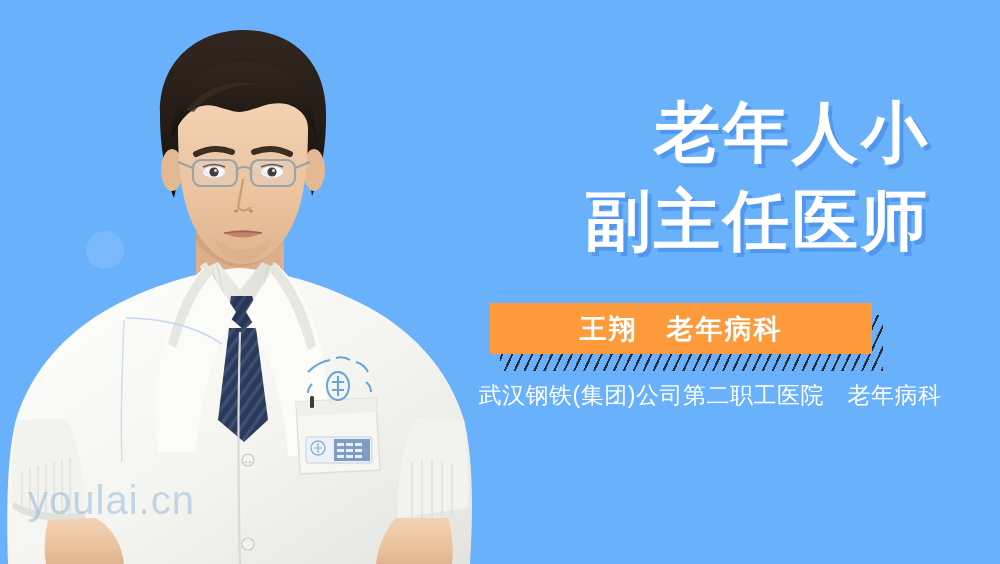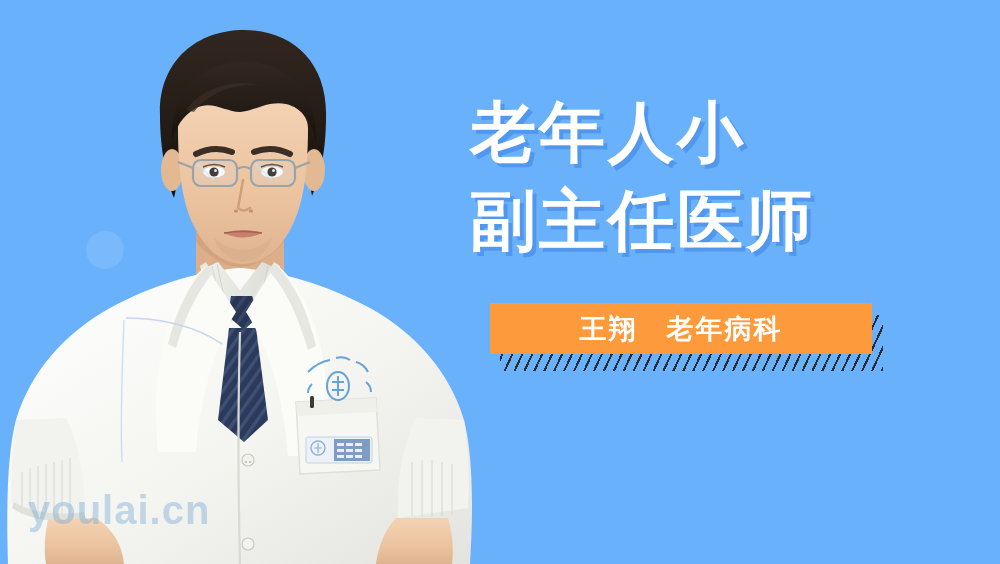--- a/index.html
+++ b/index.html
@@ -49,21 +49,21 @@
     left: 470px;
     top: 88px;
     width: 460px;
   }
   .title-line {
     color: #ffffff;
     font-size: 66px;
     font-weight: 700;
     line-height: 88px;
     letter-spacing: 3px;
-    text-align: left;
+    text-align: right;
     text-shadow: 4px 4px 0 rgba(60,130,225,0.55);
     white-space: nowrap;
   }
 
   
   .badge-wrap {
     position: absolute;
     left: 490px;
     top: 303px;
     width: 410px;
@@ -111,25 +111,25 @@
     font-size: 23px;
     font-weight: 400;
     letter-spacing: 0.5px;
     white-space: nowrap;
   }
 
   
   .watermark {
     position: absolute;
     left: 28px;
-    top: 488px;
+    top: 478px;
     font-size: 40px;
     letter-spacing: 1px;
     color: rgba(120,170,215,0.42);
-    font-weight: 700;
+    font-weight: 400;
     pointer-events: none;
   }
 </style>
 </head>
 <body>
 
 <div id="stage">
 
   <div class="bg"></div>
   <div class="deco-circle"></div>
@@ -344,16 +344,17 @@
     <div class="title-line">副主任医师</div>
   </div>
 
   <div class="badge-wrap">
     <div class="hatch"></div>
     <div class="badge">
       <span class="badge-text">王翔　老年病科</span>
     </div>
   </div>
 
+  <div class="affiliation">武汉钢铁(集团)公司第二职工医院　老年病科</div>
 
   <div class="watermark">youlai.cn</div>
 
 </div>
 
 </body></html>

